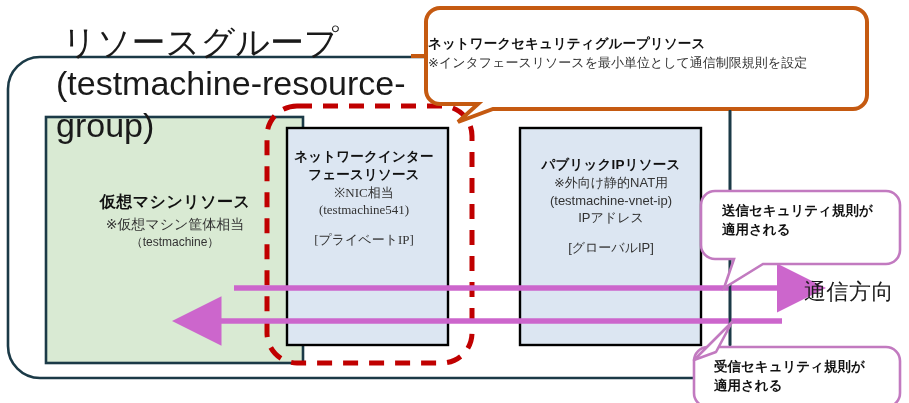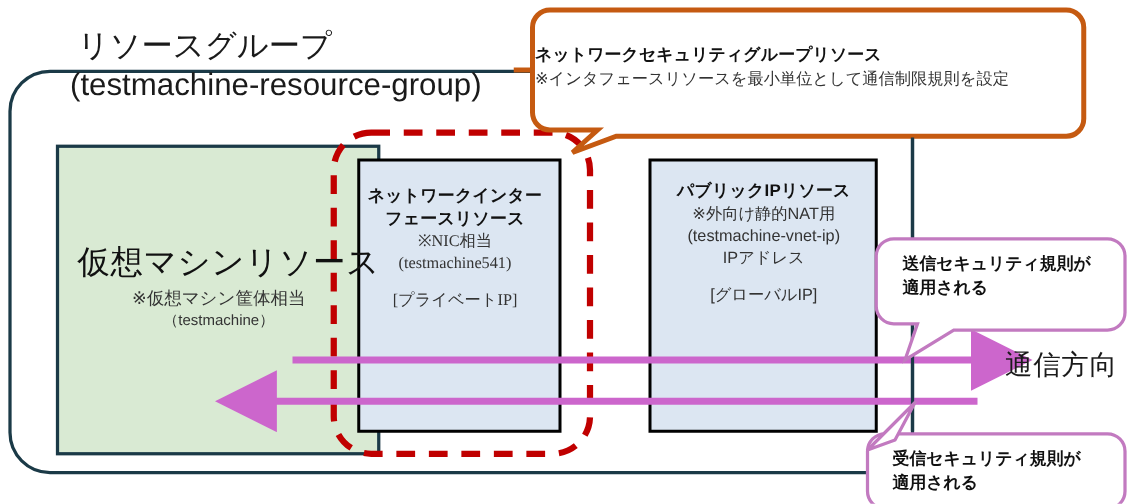--- a/index.html
+++ b/index.html
@@ -11,46 +11,46 @@
     position:relative;
   }
   #stage{position:absolute;left:0;top:0;width:909px;height:403px;}
   #vec{position:absolute;left:0;top:0;width:909px;height:403px;}
 
   .lbl{position:absolute;}
 
   
   #rg-title{
     left:56px;top:22px;width:360px;
-    font-size:25px;color:#1a1a1a;line-height:1.22;
+    font-size:34px;color:#1a1a1a;line-height:1.22;
     text-align:left;letter-spacing:0px;
   }
   #rg-title .l1{display:block;padding-left:6px;}
   #rg-title .l2{display:block;}
 
   
   #vm-text{
     left:46px;top:192px;width:258px;
     text-align:center;color:#111111;
   }
-  #vm-text .t1{display:block;font-size:26px;font-weight:normal;letter-spacing:0.5px;text-align:right;}
+  #vm-text .t1{display:block;font-size:16px;font-weight:bold;letter-spacing:0.5px;}
   #vm-text .t2{display:block;font-size:14px;color:#333;margin-top:3px;}
   #vm-text .t3{display:block;font-size:12px;color:#333;}
 
   
   #nic-text{
     left:284px;top:148px;width:160px;text-align:center;color:#111;font-family:Liberation Serif, serif;
   }
   #nic-text .b{display:block;font-size:13.5px;font-weight:bold;line-height:1.33;letter-spacing:0.2px;}
   #nic-text .n{display:block;font-size:13px;color:#333;line-height:1.35;}
   #nic-text .sp{display:block;height:12px;}
 
   
   #pip-text{
-    left:522px;top:144px;width:178px;text-align:center;color:#111;
+    left:522px;top:156px;width:178px;text-align:center;color:#111;
   }
   #pip-text .b{display:block;font-size:13.5px;font-weight:bold;line-height:1.33;letter-spacing:0.2px;}
   #pip-text .n{display:block;font-size:13px;color:#333;line-height:1.35;}
   #pip-text .sp{display:block;height:12px;}
 
   
   #nsg-text{left:428px;top:22px;width:430px;color:#111;margin-top:12px;}
   #nsg-text .b{display:block;font-size:13.5px;font-weight:bold;line-height:1.45;letter-spacing:0.1px;}
   #nsg-text .n{display:block;font-size:13px;color:#333;line-height:1.42;}
 

